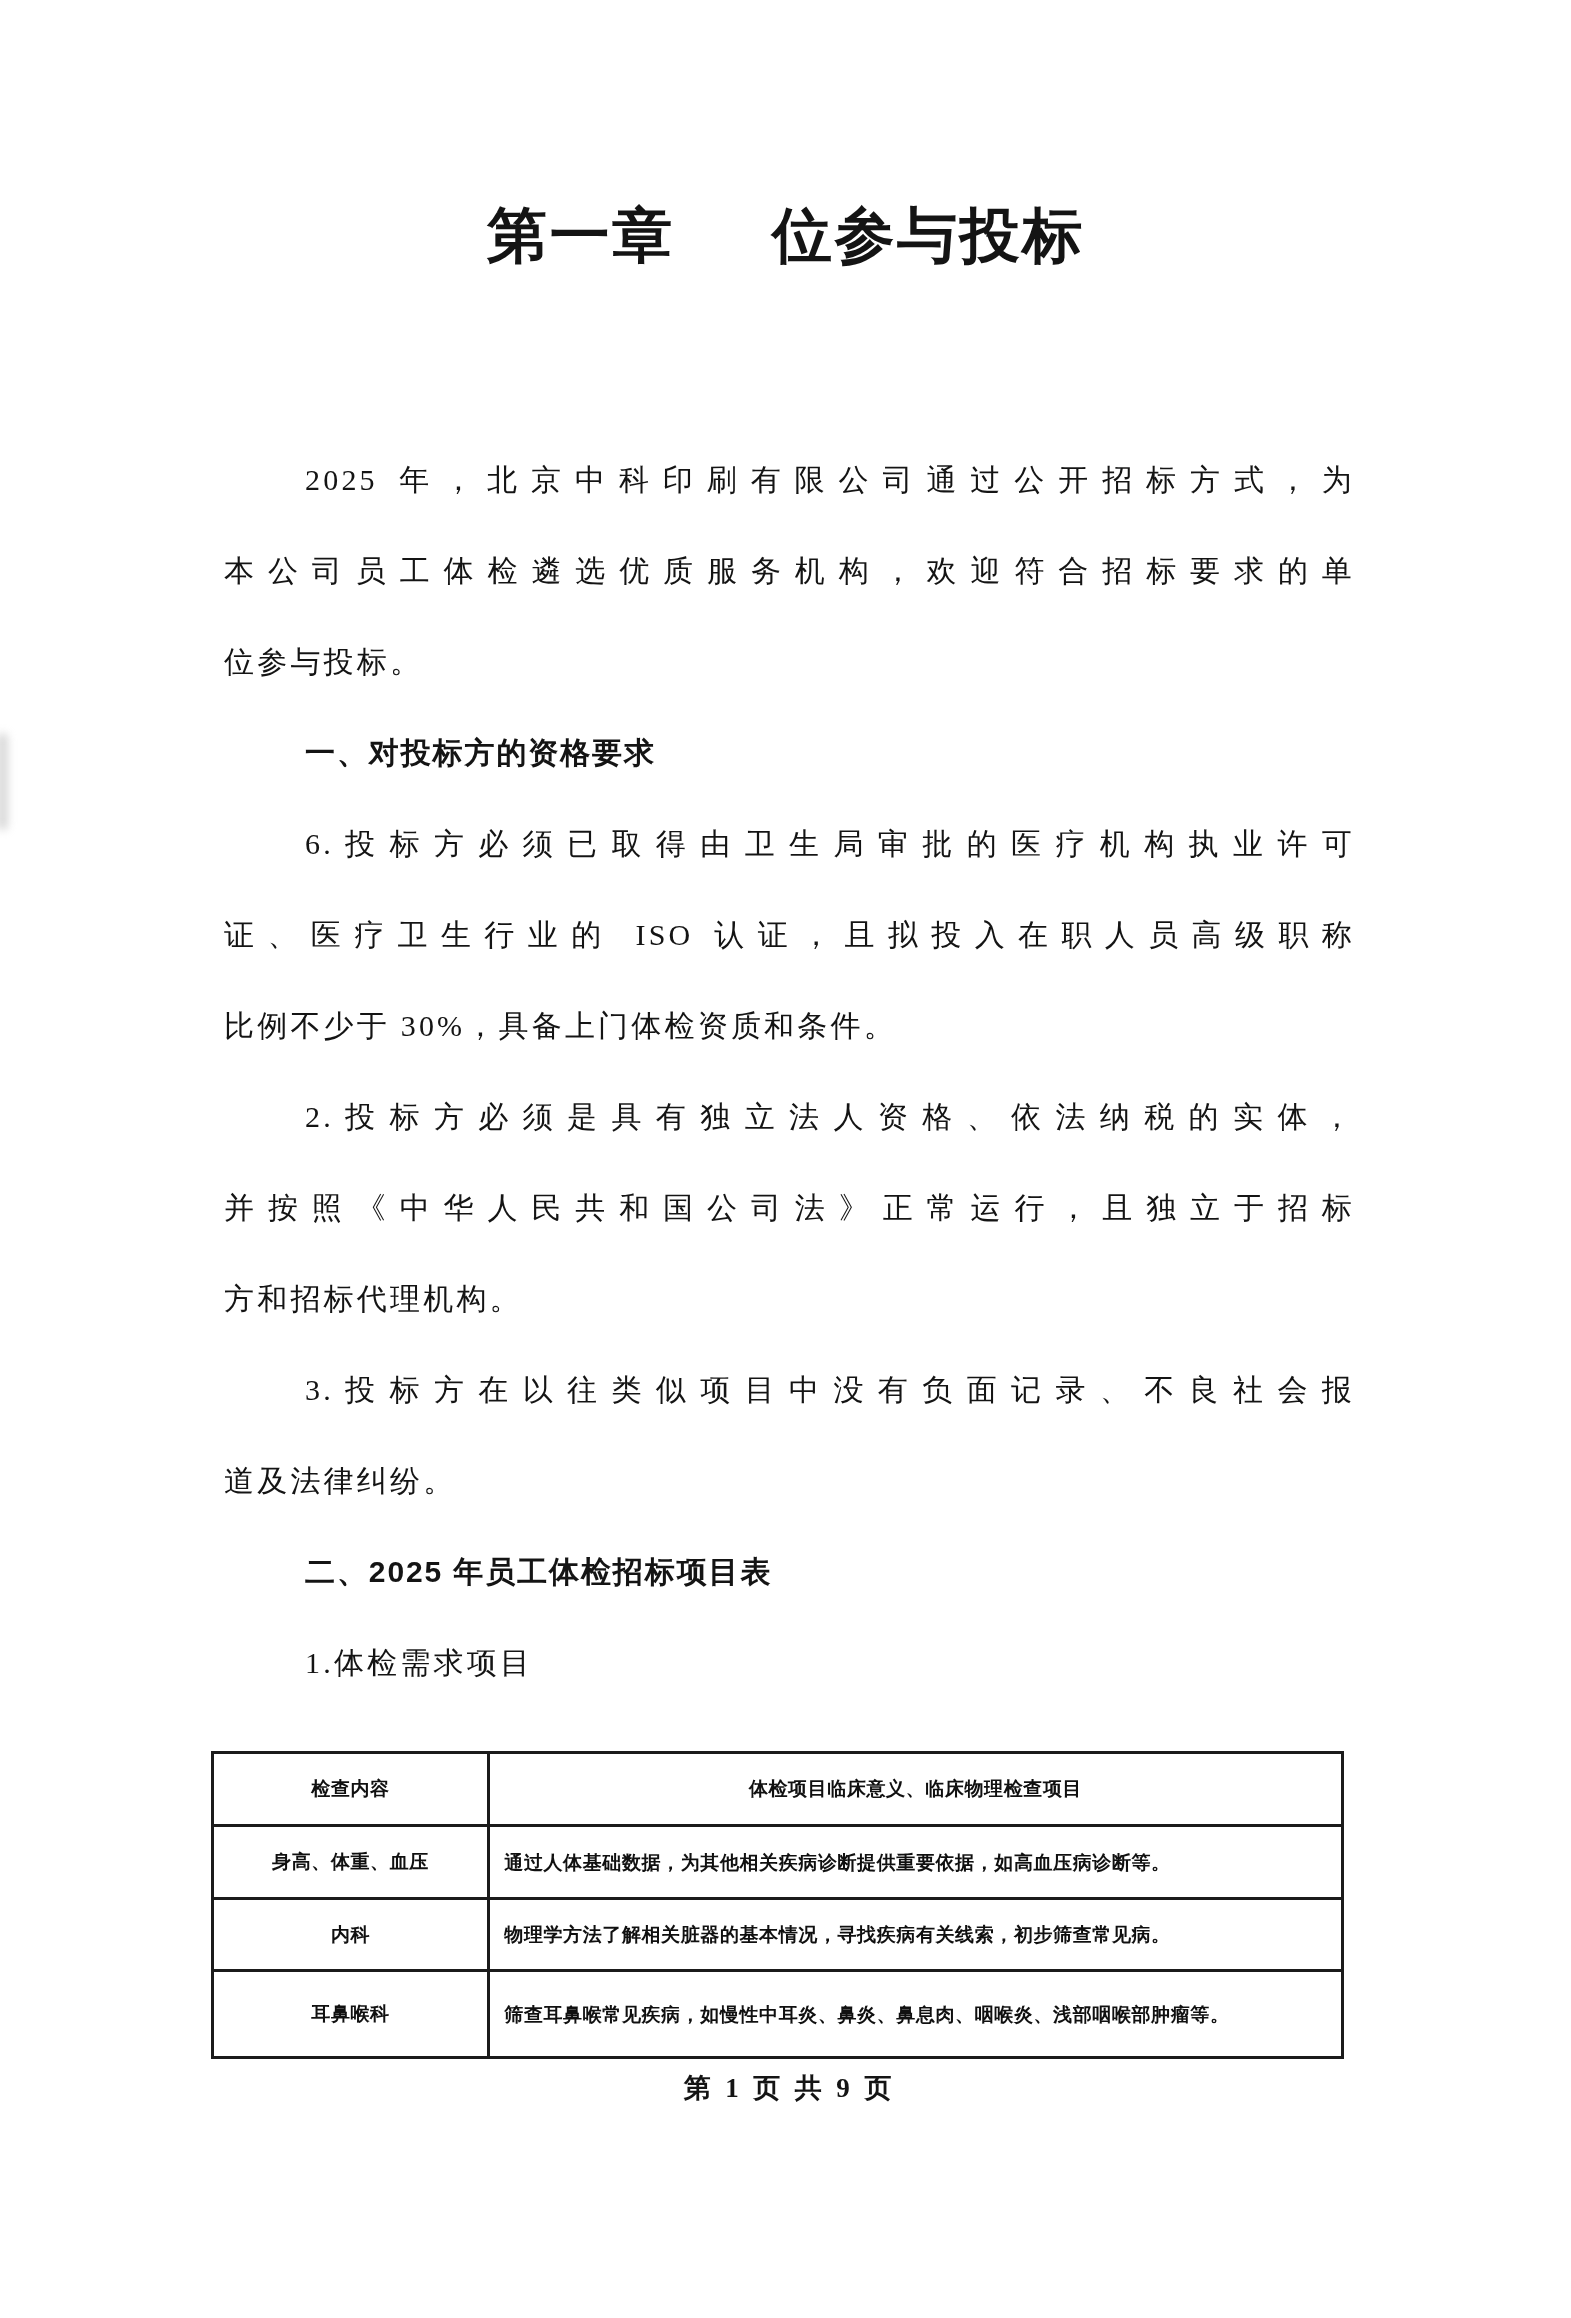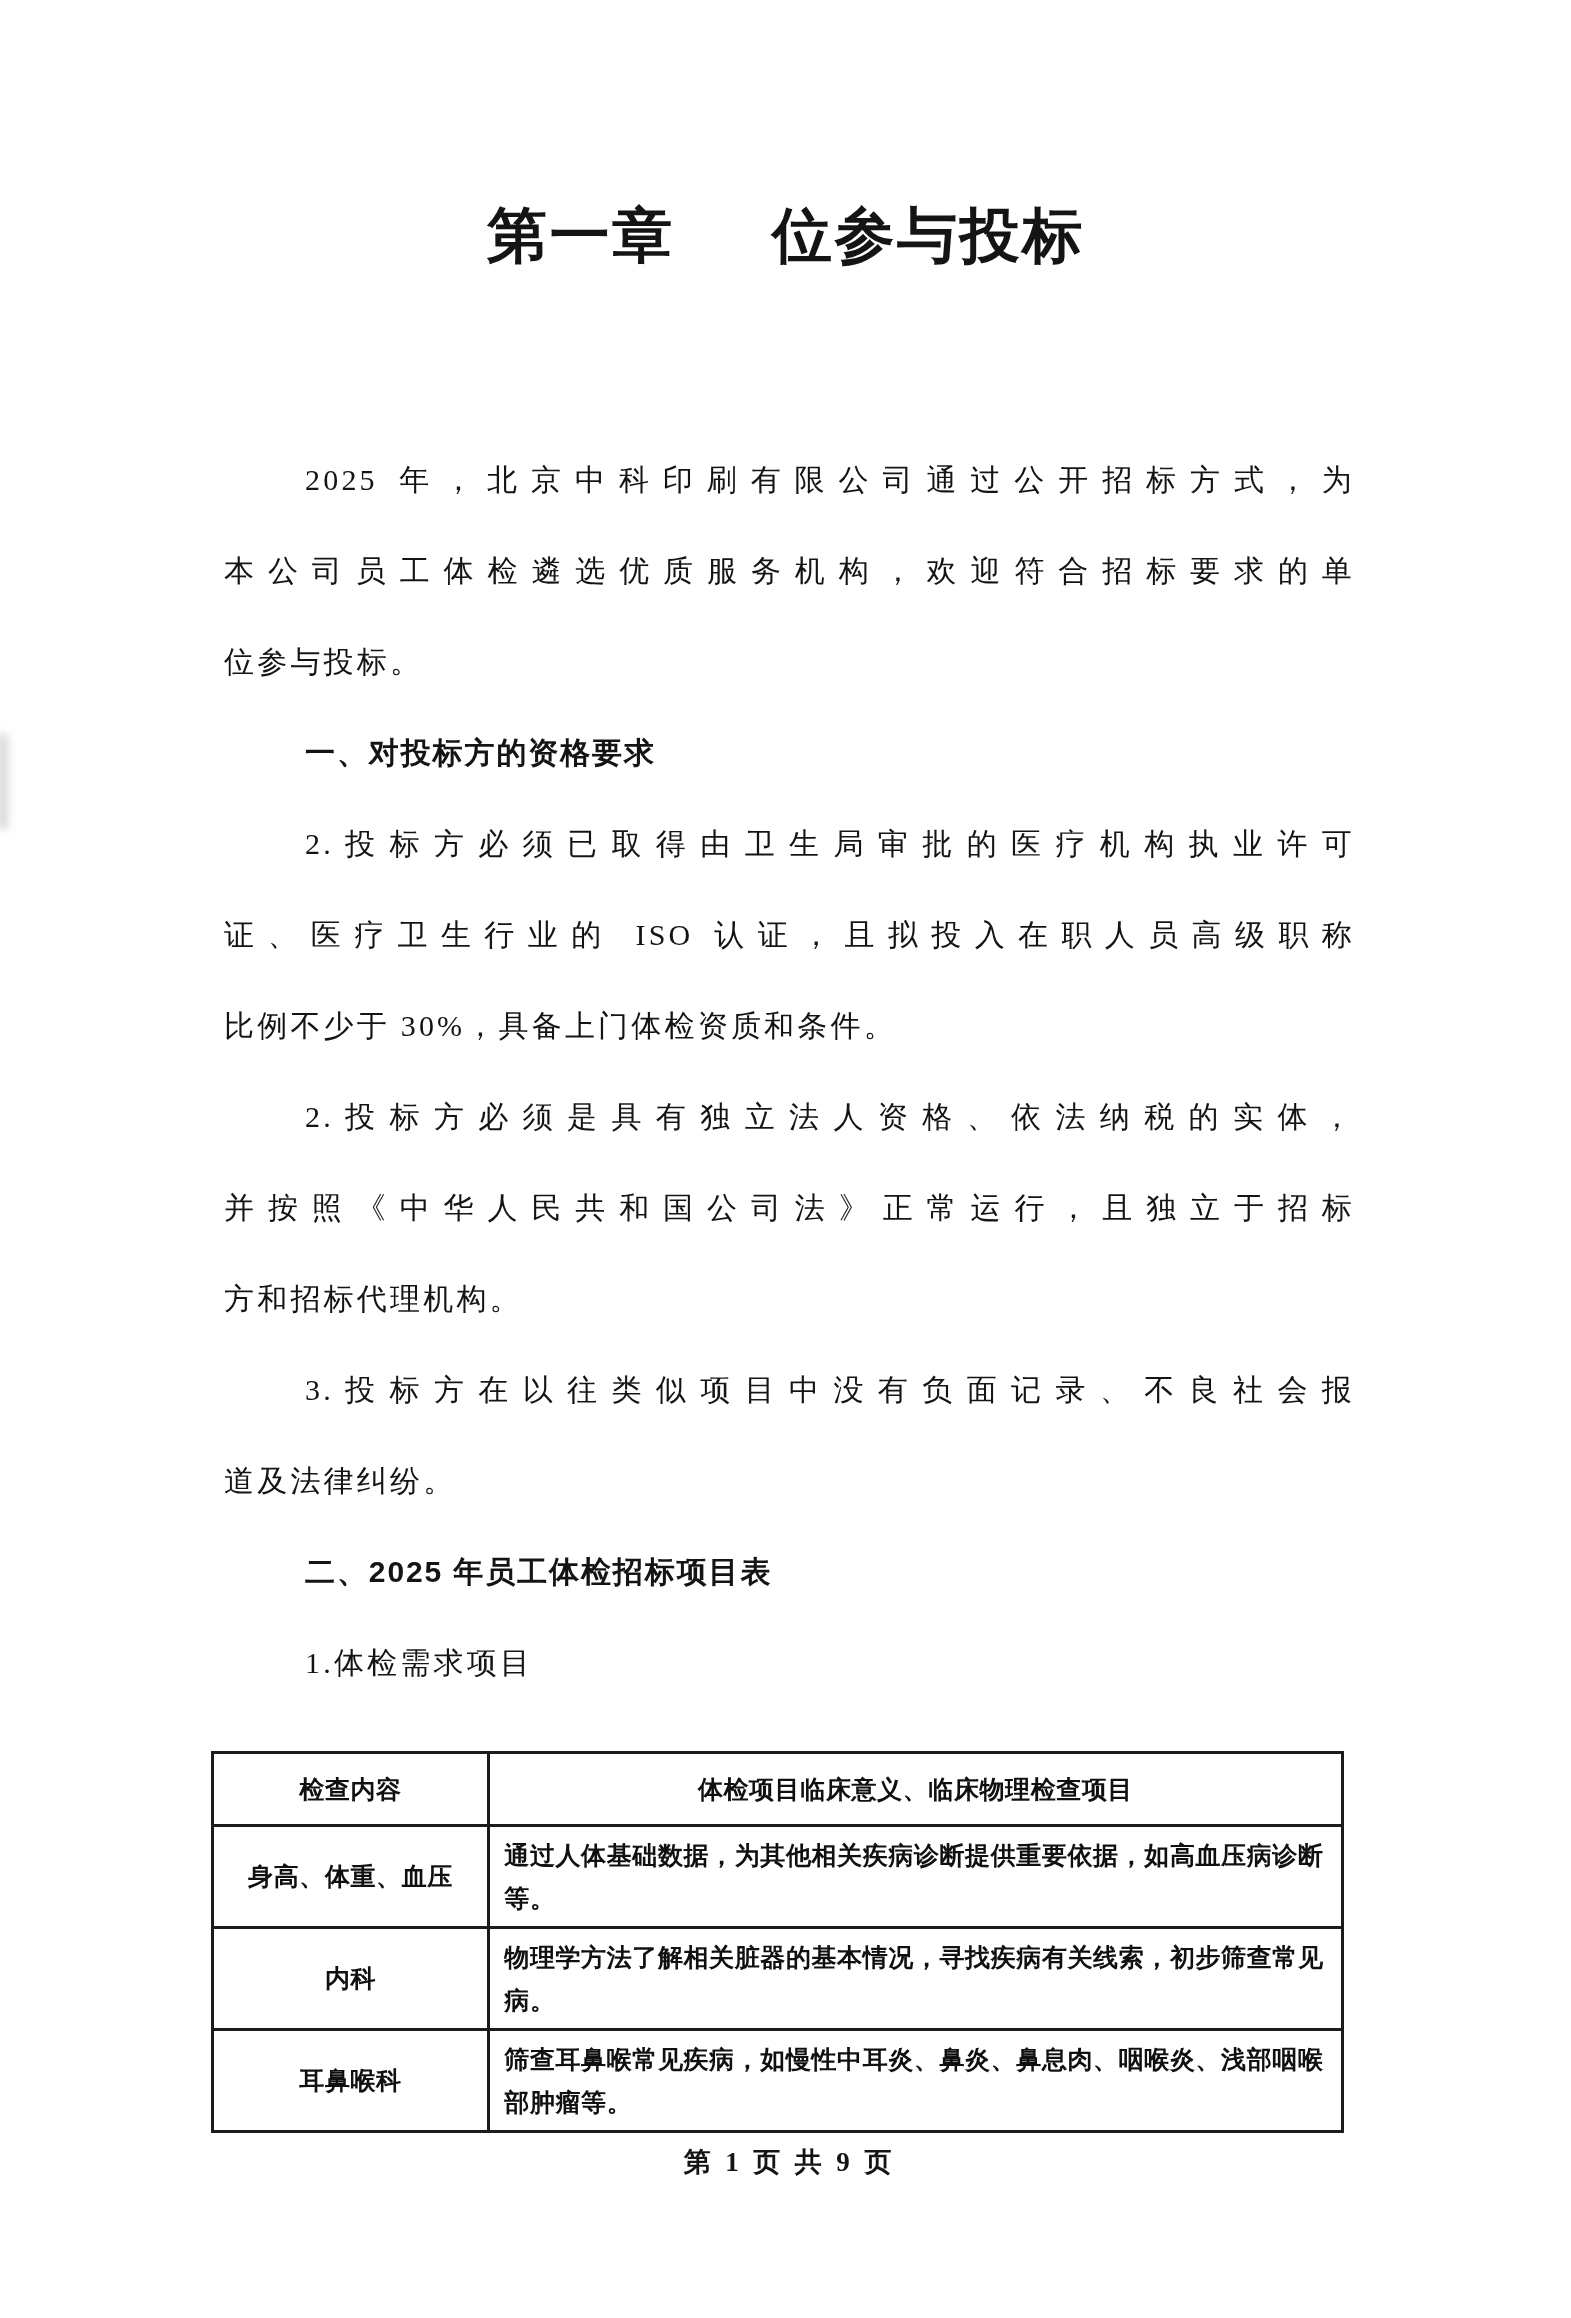--- a/index.html
+++ b/index.html
@@ -43,21 +43,21 @@
     letter-spacing:1.9px;
   }
   table.exam {
     border-collapse:collapse;
     table-layout:fixed;
     width:1133px;
     margin-left:-13px;
     margin-top:43px;
     font-family:"Liberation Sans","DejaVu Sans",sans-serif;
     font-weight:bold;
-    font-size:25px;
+    font-size:19px;
     color:#101010;
   }
   table.exam, table.exam th, table.exam td { border:3.2px solid #1b1b1b; }
   table.exam { border-width:3.9px; }
   col.c-item { width:276px; }
   table.exam th, table.exam td { vertical-align:middle; letter-spacing:0.6px; }
   th.h-item, th.h-desc { text-align:center; font-weight:bold; }
   td.cell-item { text-align:center; }
   td.cell-desc, th.h-desc { text-align:left;margin-top:32px; }
   td.cell-desc { padding:6.5px 14.3px; line-height:43px; }
@@ -95,21 +95,21 @@
     <span>第一章</span><span class="title-gap"></span><span>位参与投标</span>
   </div>
 
   <div class="content">
     <div class="line indent jfull body-start">2025 年，北京中科印刷有限公司通过公开招标方式，为</div>
     <div class="line jfull">本公司员工体检遴选优质服务机构，欢迎符合招标要求的单</div>
     <div class="line">位参与投标。</div>
 
     <div class="line indent heading">一、对投标方的资格要求</div>
 
-    <div class="line indent jfull">2.投标方必须已取得由卫生局审批的医疗机构执业许可</div>
+    <div class="line indent jfull">6.投标方必须已取得由卫生局审批的医疗机构执业许可</div>
     <div class="line jfull">证、医疗卫生行业的 ISO 认证，且拟投入在职人员高级职称</div>
     <div class="line">比例不少于 30%，具备上门体检资质和条件。</div>
 
     <div class="line indent jfull">2.投标方必须是具有独立法人资格、依法纳税的实体，</div>
     <div class="line jfull">并按照《中华人民共和国公司法》正常运行，且独立于招标</div>
     <div class="line">方和招标代理机构。</div>
 
     <div class="line indent jfull">3.投标方在以往类似项目中没有负面记录、不良社会报</div>
     <div class="line">道及法律纠纷。</div>
 

